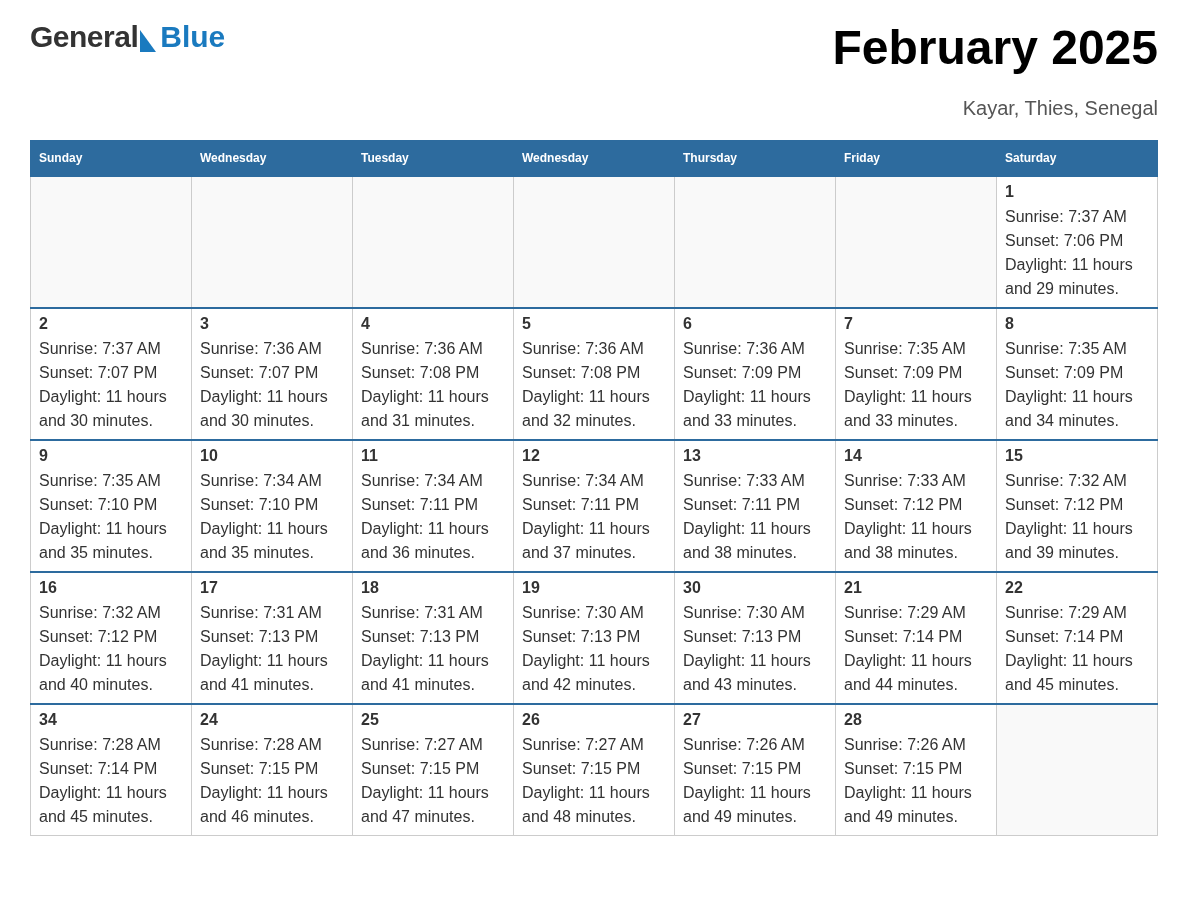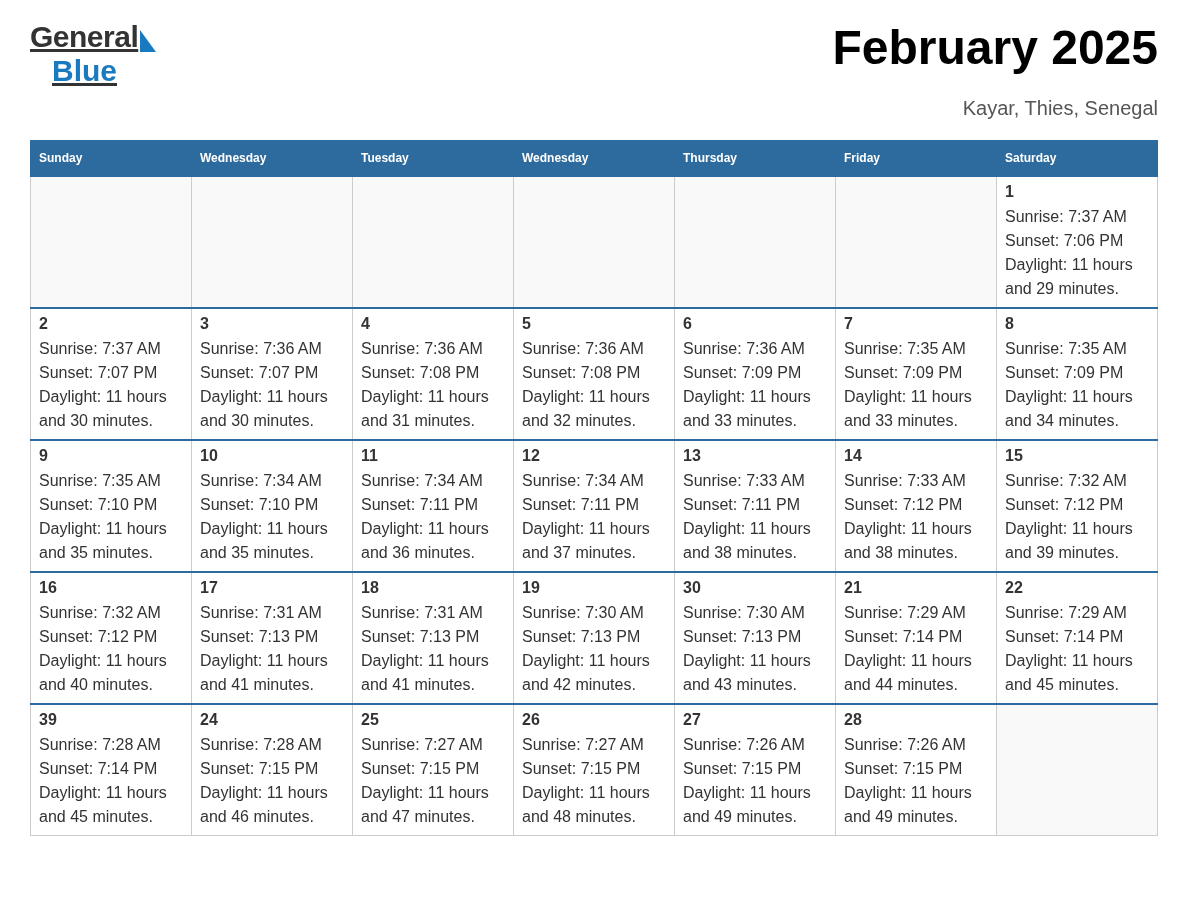--- a/index.html
+++ b/index.html
@@ -66,22 +66,21 @@
     .day-info {
       font-size: 16px;
       color: #333;
       line-height: 1.5;
     }
     .empty-cell {
       background: #f9f9f9;
     }
     .logo-wrap {
       display: flex;
-      flex-direction: column;
-      text-decoration: underline;
+      flex-direction: row;
     }
     .logo-row1 {
       display: flex;
       align-items: center;
     }
     .logo-row2 {
       display: flex;
       align-items: center;
       margin-left: 4px;
     }
@@ -89,21 +88,21 @@
 </head>
 <body>
 
 <div class="header">
   <div class="logo-wrap">
     <div class="logo-row1">
       <span style="font-size:30px;font-weight:bold;color:#333;letter-spacing:-0.5px;">General</span>
       <span style="display:inline-block;width:0;height:0;border-style:solid;border-width:22px 0 0 16px;border-color:transparent transparent transparent #1a7abf;margin-left:2px;position:relative;top:4px;"></span>
     </div>
     <div class="logo-row2">
-      <span style="font-size:30px;font-weight:bold;color:#1a7abf;margin-left:18px;">Blue</span>
+      <span style="font-size:30px;font-weight:bold;color:#1a7abf;">Blue</span>
     </div>
   </div>
   <div class="title-area">
     <div class="calendar-title">February 2025</div>
     <div class="calendar-subtitle">Kayar, Thies, Senegal</div>
   </div>
 </div>
 
 <table class="calendar-table">
   <thead>
@@ -281,21 +280,21 @@
         <td>
           <div class="day-number">22</div>
           <div class="day-info" style="white-space: pre-line;">Sunrise: 7:29 AM
 Sunset: 7:14 PM
 Daylight: 11 hours
 and 45 minutes.</div>
         </td>
       </tr>
       <tr>
         <td>
-          <div class="day-number">39</div>
+          <div class="day-number">34</div>
           <div class="day-info" style="white-space: pre-line;">Sunrise: 7:28 AM
 Sunset: 7:14 PM
 Daylight: 11 hours
 and 45 minutes.</div>
         </td>
         <td>
           <div class="day-number">24</div>
           <div class="day-info" style="white-space: pre-line;">Sunrise: 7:28 AM
 Sunset: 7:15 PM
 Daylight: 11 hours

